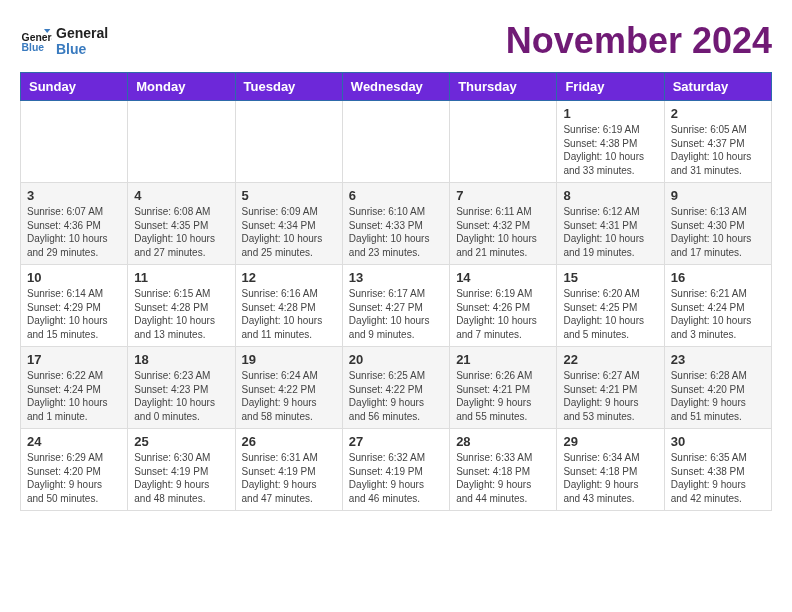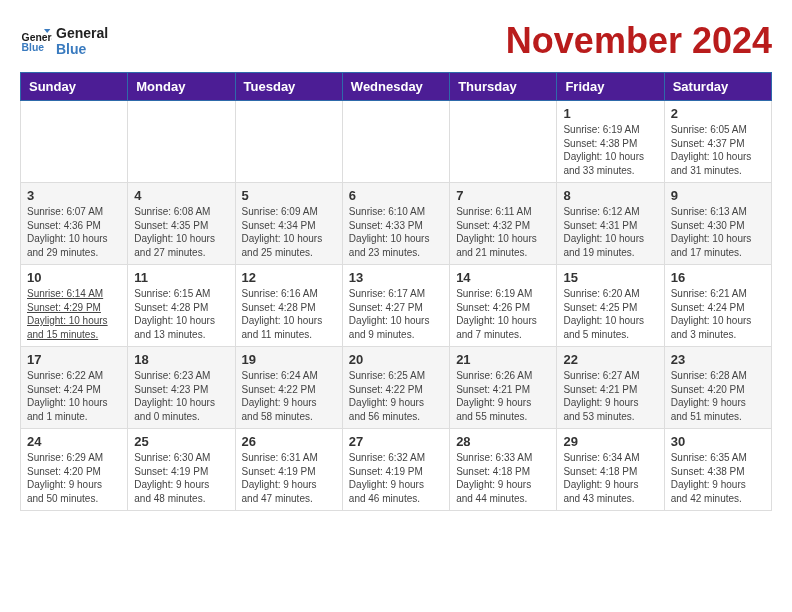--- a/index.html
+++ b/index.html
@@ -25,34 +25,34 @@
       width: 32px;
       height: 32px;
       margin-right: 4px;
     }
     .title-block {
       text-align: right;
     }
     .month-title {
       font-size: 36px;
       font-weight: bold;
-      color: #b91c1c;
+      color: #701a75;
     }
     .subtitle {
       font-size: 14px;
       color: #555;
       margin-top: 2px;
     }
     .calendar {
       width: 100%;
       border-collapse: collapse;
       border: 1px solid #ccc;
     }
     .calendar th {
-      background-color: #4c1d95;
+      background-color: #6d28d9;
       color: #fff;
       font-size: 13px;
       font-weight: bold;
       padding: 6px 8px;
       text-align: left;
       border: 1px solid #2e6aaa;
     }
     .calendar td {
       vertical-align: top;
       border: 1px solid #ddd;
@@ -175,21 +175,21 @@
         <td>
           <div class="day-number">9</div>
           <div class="day-info" style="white-space: pre-line;">Sunrise: 6:13 AM
 Sunset: 4:30 PM
 Daylight: 10 hours and 17 minutes.</div>
         </td>
       </tr>
       <tr>
         <td>
           <div class="day-number">10</div>
-          <div class="day-info" style="white-space: pre-line; text-decoration: underline;">Sunrise: 6:14 AM
+          <div class="day-info" style="white-space: pre-line;">Sunrise: 6:14 AM
 Sunset: 4:29 PM
 Daylight: 10 hours and 15 minutes.</div>
         </td>
         <td>
           <div class="day-number">11</div>
           <div class="day-info" style="white-space: pre-line;">Sunrise: 6:15 AM
 Sunset: 4:28 PM
 Daylight: 10 hours and 13 minutes.</div>
         </td>
         <td>

